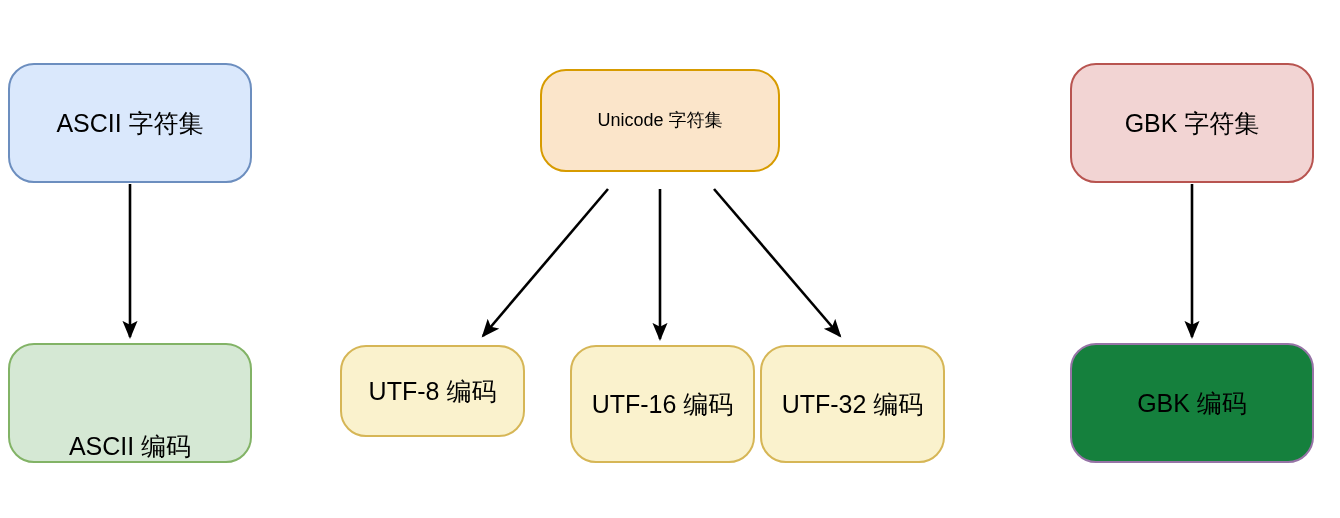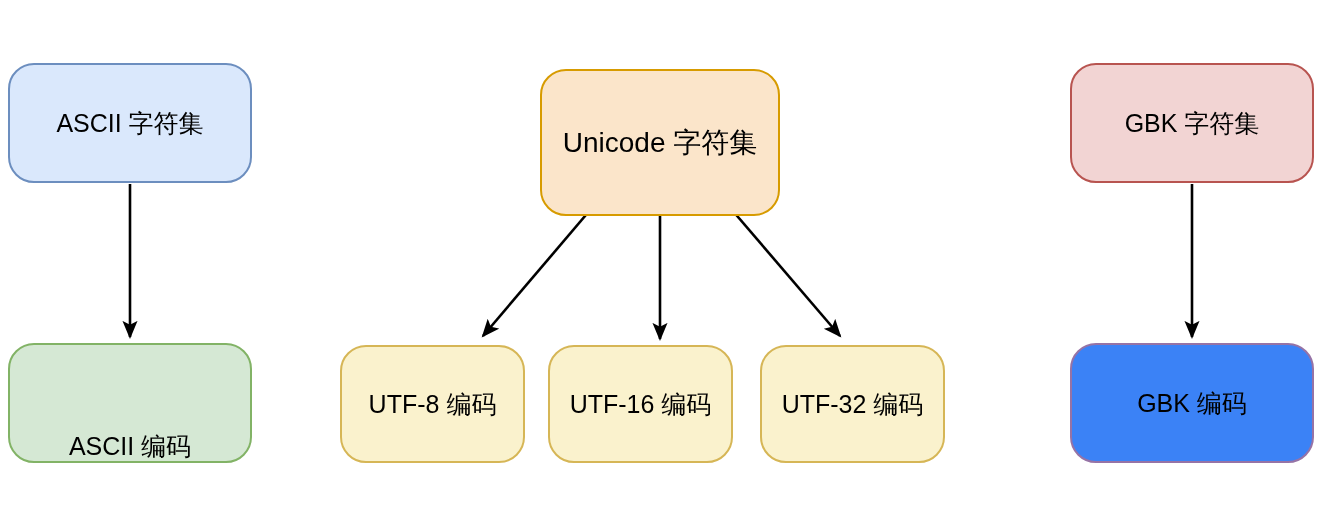--- a/index.html
+++ b/index.html
@@ -31,34 +31,34 @@
     line-height: 1.2;
     white-space: nowrap;
   }
   .node-label {
     display: block;
     padding: 0 6px;
   }
   
   #node-ascii-charset   { left: 8px;    top: 63px;  width: 244px; height: 120px; font-size: 25px; }
   #node-ascii-encoding  { left: 8px;    top: 343px; width: 244px; height: 120px; font-size: 25px; align-items: flex-end; }
-  #node-unicode-charset { left: 540px;  top: 69px;  width: 240px; height: 147px; font-size: 28px; }
-  #node-utf8            { left: 340px;  top: 345px; width: 185px; height: 118px; font-size: 25px; }
-  #node-utf16           { left: 548px;  top: 345px; width: 185px; height: 118px; font-size: 25px; }
+  #node-unicode-charset { left: 540px;  top: 69px;  width: 240px; height: 103px; font-size: 18px; }
+  #node-utf8            { left: 340px;  top: 345px; width: 185px; height: 92px; font-size: 25px; }
+  #node-utf16           { left: 570px;  top: 345px; width: 185px; height: 118px; font-size: 25px; }
   #node-utf32           { left: 760px;  top: 345px; width: 185px; height: 118px; font-size: 25px; }
   #node-gbk-charset     { left: 1070px; top: 63px;  width: 244px; height: 120px; font-size: 25px; }
   #node-gbk-encoding    { left: 1070px; top: 343px; width: 244px; height: 120px; font-size: 25px; }
 
   
   .fill-blue   { background: #dae8fc; border-color: #6c8ebf; }
   .fill-green  { background: #d5e8d4; border-color: #82b366; }
   .fill-peach  { background: #fbe5ca; border-color: #d79b00; }
   .fill-cream  { background: #faf2cd; border-color: #d6b656; }
   .fill-pink   { background: #f2d4d3; border-color: #b85450; }
-  .fill-purple { background: #3b82f6; border-color: #9673a6; }
+  .fill-purple { background: #15803d; border-color: #9673a6; }
 
   #edges {
     position: absolute;
     left: 0;
     top: 0;
     width: 1340px;
     height: 518px;
     pointer-events: none;
   }
 </style>

